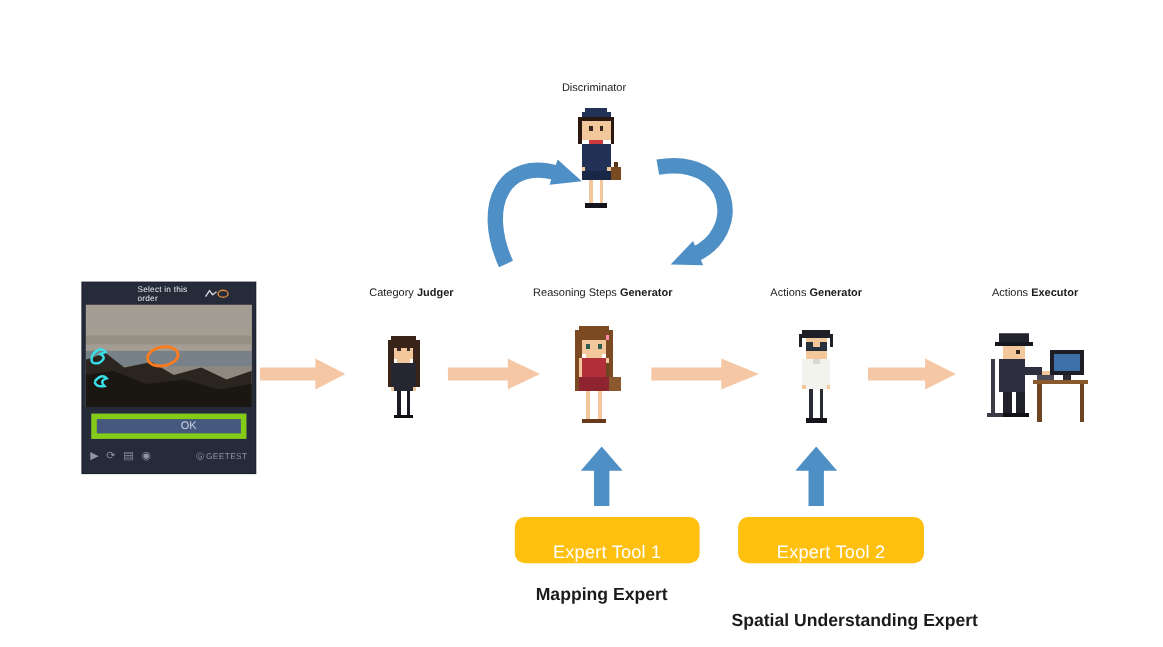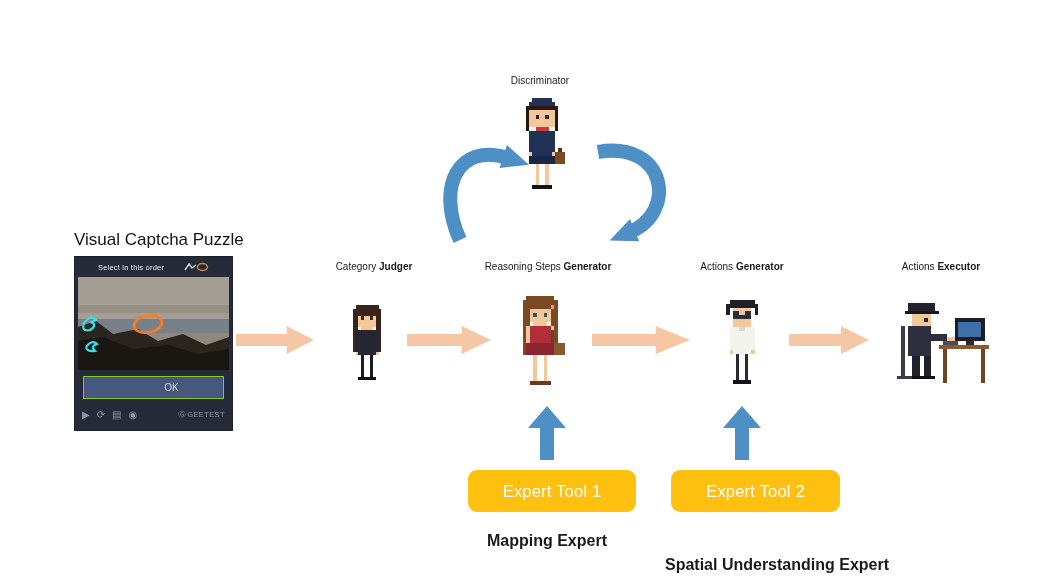--- a/index.html
+++ b/index.html
@@ -24,42 +24,42 @@
   
   .captcha-panel {
     width:157px; height:173px;
     background:var(--captcha-panel-bg,#262b39);
     box-shadow:0 0 0 1px #1c212e;
     display:flex; flex-direction:column;
   }
   .captcha-header {
     height:20px; flex:0 0 20px; display:flex; align-items:center;
     justify-content:space-between; padding:0 23px;
-    color:#e9ebf2; font-size:7.5px; letter-spacing:.2px;
+    color:#e9ebf2; font-size:7.5px; letter-spacing:.2px;margin-left:27px;
   }
   .captcha-image { position:relative; flex:0 0 93px; margin:0 3px; overflow:hidden; background:#8e897f; }
   .captcha-image svg { position:absolute; left:0; top:0; }
   .captcha-ok {
     margin:6px 8px 0; height:23px; flex:0 0 23px;
-    background:var(--captcha-ok-bg,#46587e); border:1px solid #84cc16;
+    background:var(--captcha-ok-bg,#46587e); border:5px solid #84cc16;
     color:#cdd5e6; font-size:10px; display:flex; align-items:center; justify-content:center;padding-left:36px;
   }
   .captcha-toolbar {
     flex:1; display:flex; align-items:center; gap:7px; padding:0 7px;
     color:#8e95a4; font-size:10px;
   }
   .tb-icon { line-height:1; }
   .captcha-brand { margin-left:auto; font-size:7.5px; color:#8f96a4; letter-spacing:.4px; display:flex; align-items:center; gap:1px; }
 
   
   .tool-button {
     background:var(--tool-button,#ffc010);
     color:var(--tool-button-text,#ffffff);
     border-radius:9px;
-    display:flex; align-items:center; justify-content:center;
+    display:flex; align-items:flex-end; justify-content:center;
     font-size:16.5px; font-weight:500; letter-spacing:.2px;
   }
 
   svg { display:block; }
 </style>
 </head>
 <body>
 
 <div class="canvas">
 
@@ -86,21 +86,20 @@
     <polygon points="0,9 52,9 52,1 80,15 52,29 52,21 0,21" style="fill:var(--flow-arrow,#f6c7a4)"></polygon>
   </svg>
 
   <svg class="abs" style="left:528px; top:406px;" width="38" height="54" viewBox="0 0 38 54">
     <polygon points="19,0 38,22 26,22 26,54 12,54 12,22 0,22" style="fill:var(--cycle-arrow,#4e8fc6)"></polygon>
   </svg>
   <svg class="abs" style="left:723px; top:406px;" width="38" height="54" viewBox="0 0 38 54">
     <polygon points="19,0 38,22 26,22 26,54 12,54 12,22 0,22" style="fill:var(--cycle-arrow,#4e8fc6)"></polygon>
   </svg>
 
-  <div class="abs captcha-title" style="left:74px; top:230px;">Visual Captcha Puzzle</div>
 
   <div class="abs captcha-panel" style="left:75px; top:257px;">
     <div class="captcha-header">
       <span>Select in this order</span>
       <svg width="26" height="12" viewBox="0 0 26 12">
         <path d="M2,9 L6,3 L9,7 L13,4" stroke="#cfd6e0" stroke-width="1.4" fill="none"></path>
         <ellipse cx="19.5" cy="6" rx="5" ry="3.5" stroke="#d88a3a" stroke-width="1.4" fill="none"></ellipse>
       </svg>
     </div>
 

